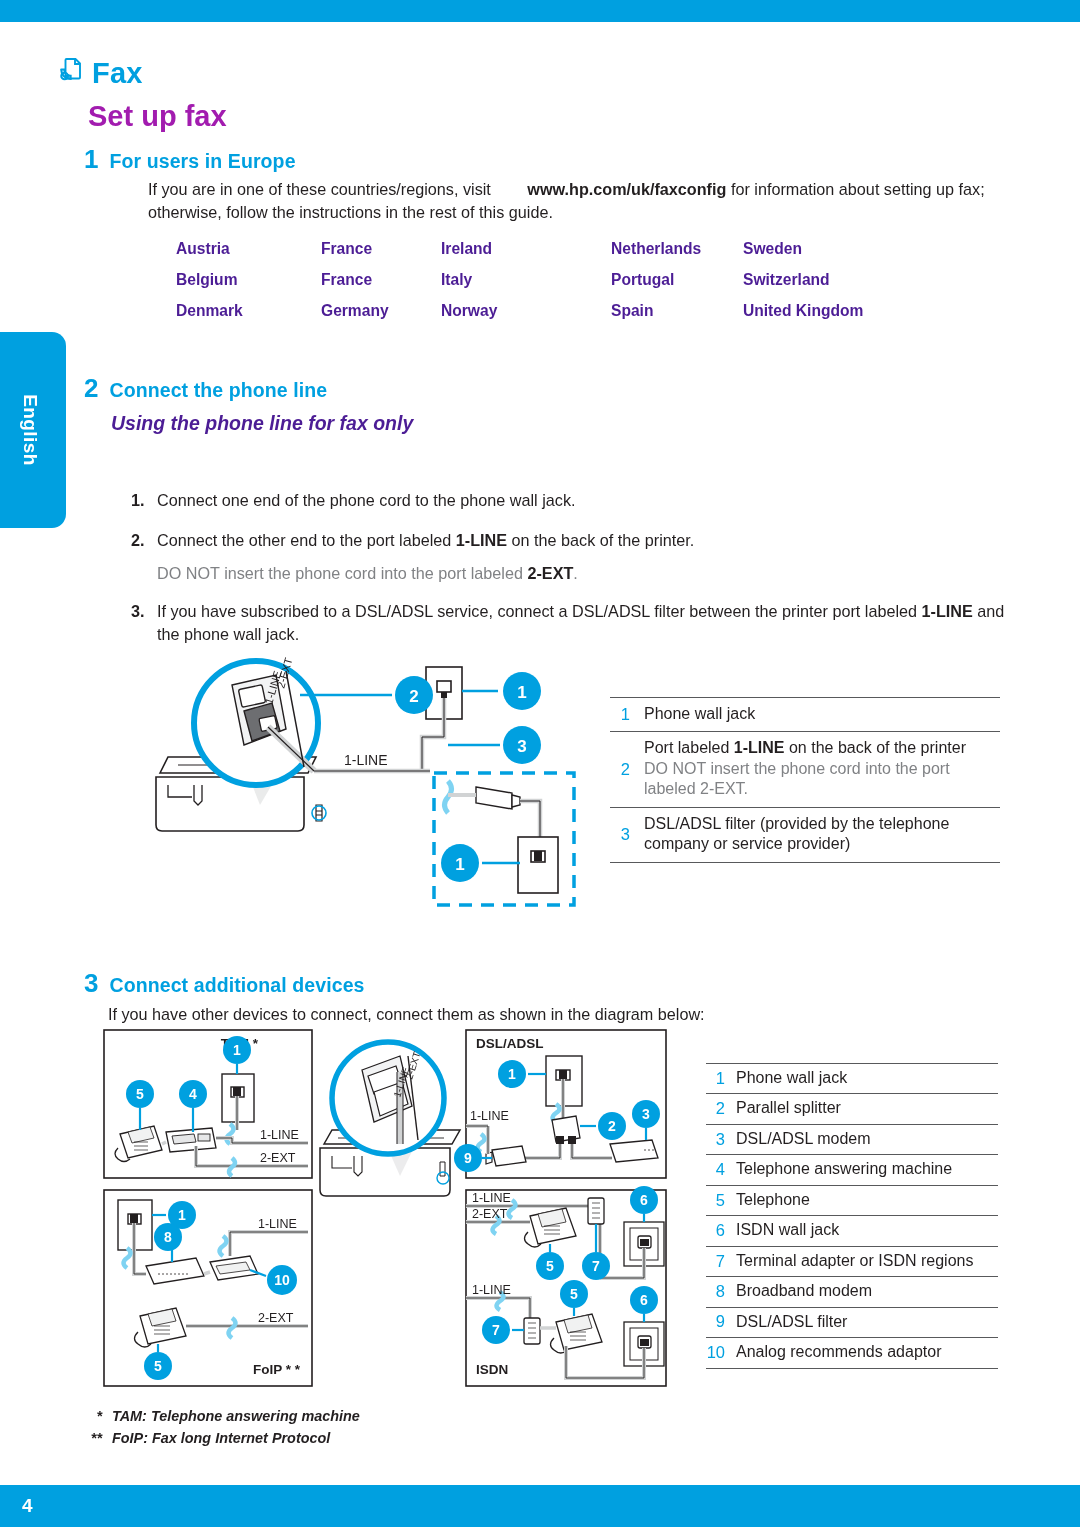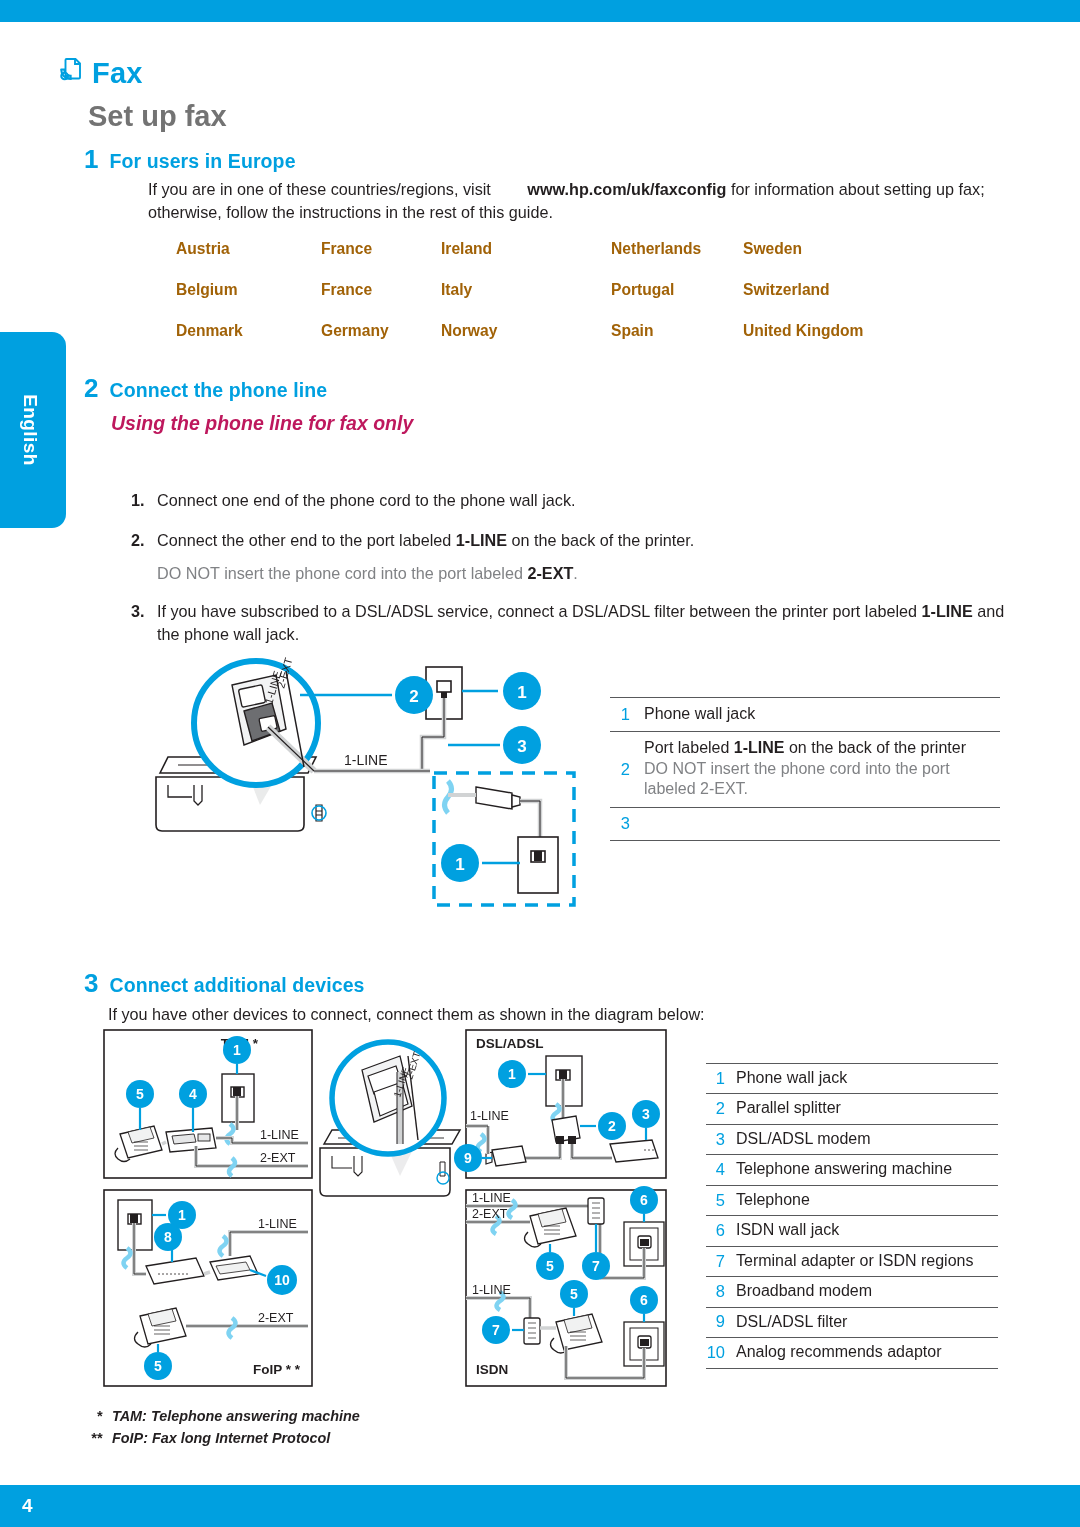--- a/index.html
+++ b/index.html
@@ -26,42 +26,42 @@
     position: absolute; left: 50%; top: 50%;
     transform: translate(-50%,-50%) rotate(90deg);
     transform-origin: center center;
     color: #fff; font-size: 19px; font-weight: bold; letter-spacing: .4px;
     white-space: nowrap;
   }
 
   .fax-head { position: absolute; left: 58px; top: 57px; display: flex; align-items: flex-start; gap: 9px; }
   .fax-head .title { color: #00a0e0; font-size: 29px; font-weight: bold; letter-spacing: .2px; }
 
-  .setup-title { position: absolute; left: 88px; top: 100px; font-size: 29px; font-weight: bold; color: #737373; }
+  .setup-title { position: absolute; left: 88px; top: 100px; font-size: 29px; font-weight: bold; color: #a21caf; }
 
   .step { position: absolute; display: flex; align-items: baseline; gap: 11px; }
   .step .num { color: #00a0e0; font-size: 26px; font-weight: bold; line-height: 1; }
   .step .lbl { color: #00a0e0; font-size: 19.5px; font-weight: bold; letter-spacing: .1px; }
 
   .step1 { left: 84px; top: 146px; }
   .step2 { left: 84px; top: 375px; }
   .step3 { left: 84px; top: 970px; }
 
   .body-text { position: absolute; font-size: 16.2px; line-height: 1.42; color: #231f20; }
   .body-text b { font-weight: bold; margin-left: 32px; }
   .p1 { left: 148px; top: 178px; width: 845px; }
-  .subhead { position: absolute; left: 111px; top: 412px; font-size: 19.5px; font-weight: bold; font-style: italic; color: #be185d; }
+  .subhead { position: absolute; left: 111px; top: 412px; font-size: 19.5px; font-weight: bold; font-style: italic; color: #4c1d95; }
   .p2 { left: 148px; top: 440px; width: 852px; }
   .p3 { left: 108px; top: 1003px; width: 700px; }
 
   
   .countries {
     position: absolute; left: 176px; top: 240px;
     display: grid; grid-template-columns: 145px 120px 170px 132px 180px;
-    row-gap: 23px; font-size: 15.6px; font-weight: bold; color: #a16207;
+    row-gap: 13px; font-size: 15.6px; font-weight: bold; color: #4c1d95;
   }
 
   
   .olist { position: absolute; left: 131px; top: 489px; width: 880px; }
   .oitem { display: flex; gap: 9px; font-size: 16.2px; line-height: 1.4; margin-bottom: 17px; }
   .oitem .n { font-weight: bold; min-width: 17px; }
   .oitem .t { flex: 1; }
   .note { margin: -4px 0 17px 26px; font-size: 16.2px; color: #808285; }
   .note b { color: #231f20; }
 
@@ -248,20 +248,21 @@
     </div>
     <div class="row">
       <div class="k">2</div>
       <div class="v">
         <span>Port labeled </span><b>1-LINE</b><span> on the back of the printer</span>
         <div class="grey">DO NOT insert the phone cord into the port labeled 2-EXT.</div>
       </div>
     </div>
     <div class="row">
       <div class="k">3</div>
+      <div class="v">DSL/ADSL filter (provided by the telephone company or service provider)</div>
     </div>
   </div>
 
   <div class="step step3">
     <span class="num">3</span>
     <span class="lbl">Connect additional devices</span>
   </div>
   <div class="body-text p3">If you have other devices to connect, connect them as shown in the diagram below:</div>
 
   <div class="dgm" style="left:100px; top:1026px;">

